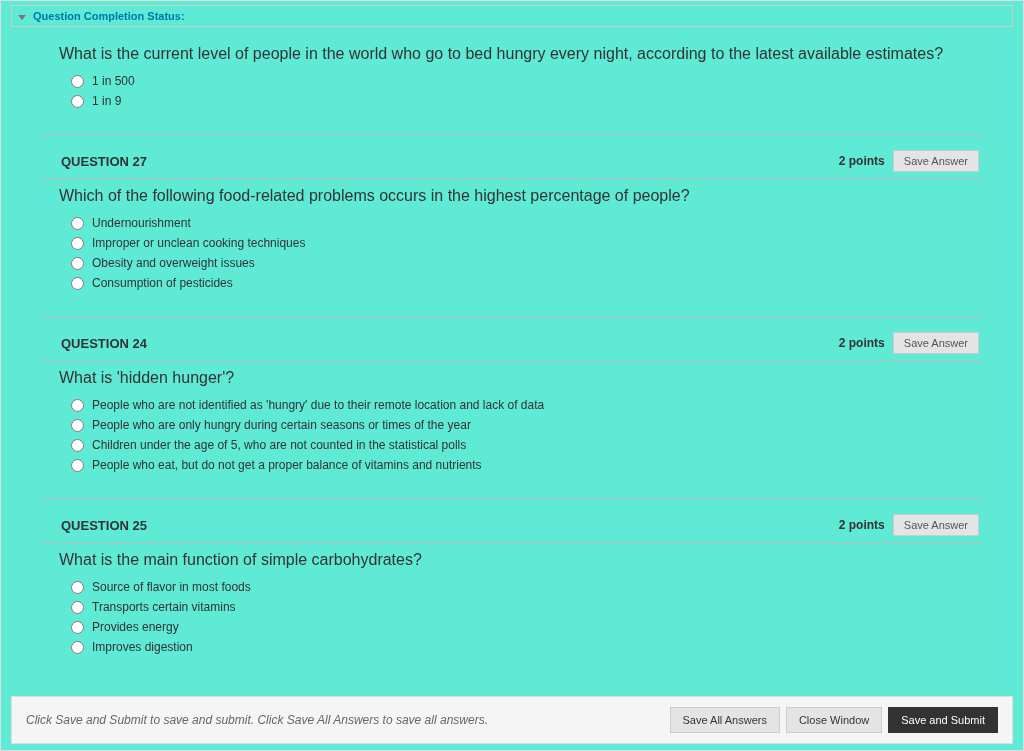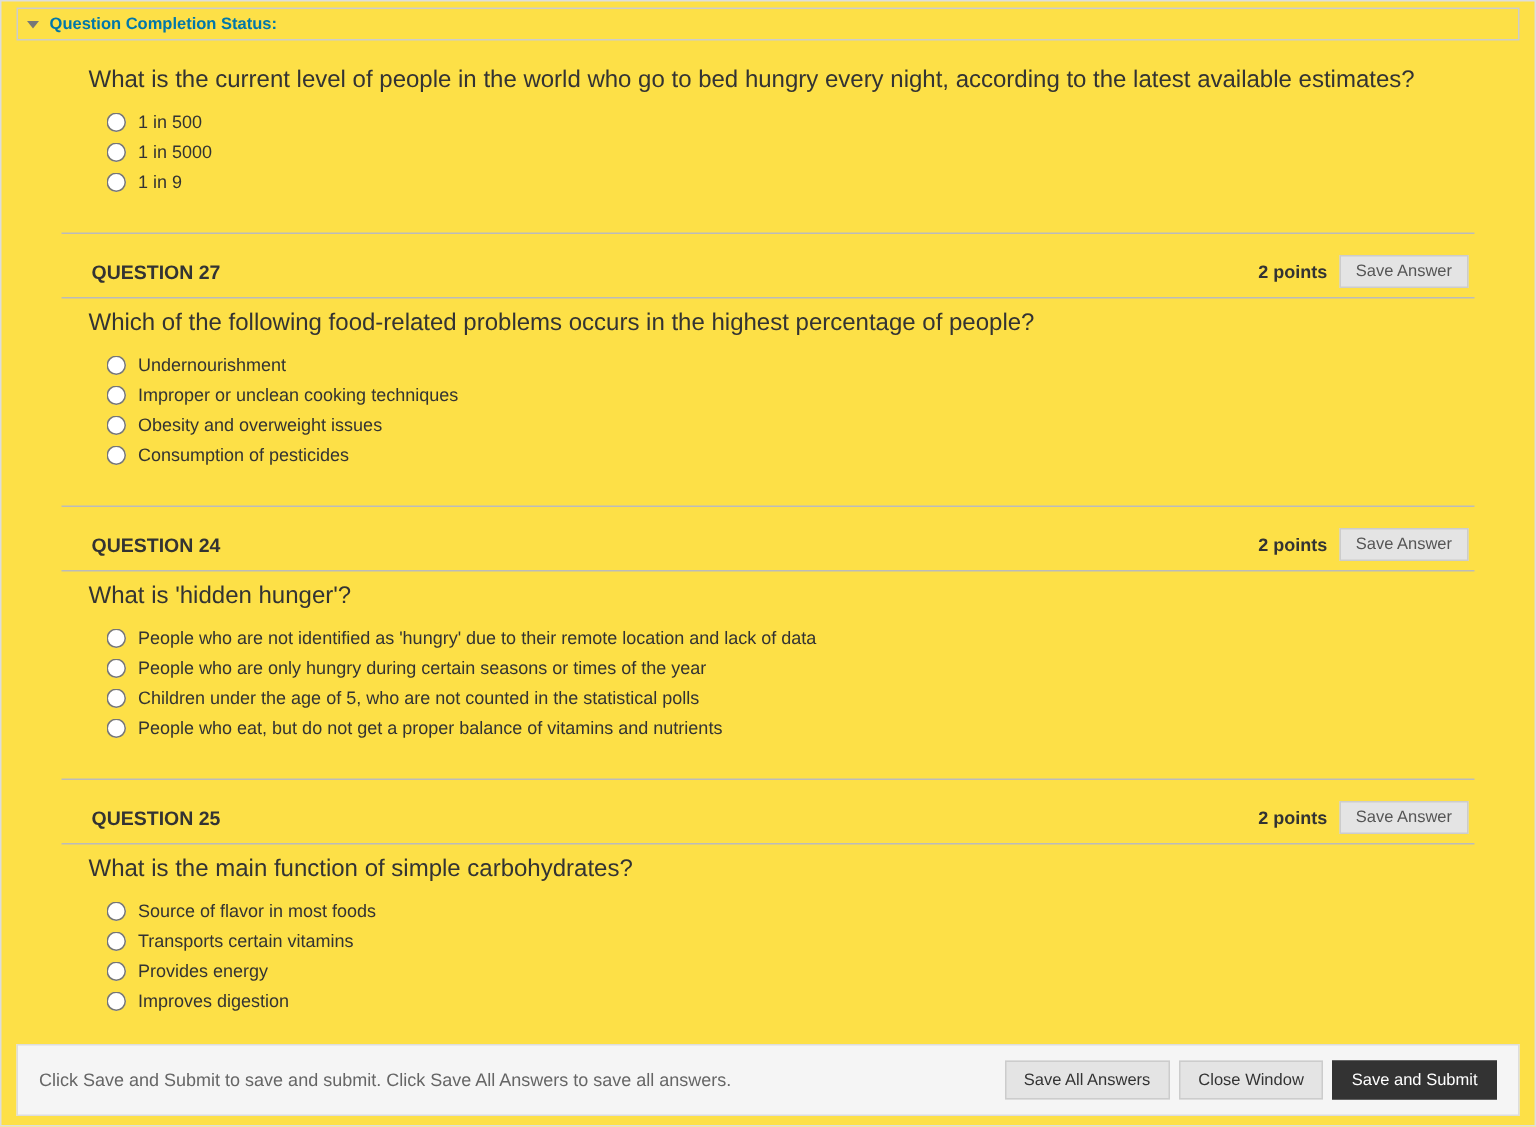--- a/index.html
+++ b/index.html
@@ -1,33 +1,33 @@
 <!DOCTYPE html>
 <html><head>
 <meta charset="utf-8">
 <style>
   * { box-sizing: border-box; margin: 0; padding: 0; }
   body { font-family: Arial, Helvetica, sans-serif; font-size: 12px; color: #333; background: #f8f8f8; }
-  .page-wrap { width: 1024px; height: 751px; background: #fde047; position: relative; overflow: hidden; border: 1px solid #ddd; }
+  .page-wrap { width: 1024px; height: 751px; background: #5eead4; position: relative; overflow: hidden; border: 1px solid #ddd; }
   .status-bar { border: 1px solid #ccc; margin: 4px 10px; padding: 4px 6px; color: #0077aa; font-size: 11px; font-weight: bold; }
   .status-bar .chev { display:inline-block; width:0;height:0;border-left:4px solid transparent;border-right:4px solid transparent;border-top:5px solid #777; vertical-align:middle;margin-right:4px; }
   .content { padding: 0 40px 0 40px; }
   .question-block { padding-top: 6px; }
   .question-text { padding: 8px 12px 8px 18px; font-size: 16px; color:#333; }
   .options { padding-left: 30px; padding-bottom: 14px; }
   .option-row { display:flex; align-items:center; padding: 3px 0; }
   .option-row input { margin-right: 8px; }
   .hr { border-top: 1px solid #bbb; margin: 10px 0 0 0; }
   .qheader { display:flex; justify-content:space-between; align-items:center; border-bottom:1px solid #bbb; padding: 8px 0 6px 0; }
   .qheader .qtitle { font-weight:bold; font-size:13px; padding-left: 20px; }
   .qheader .qright { display:flex; align-items:center; gap:8px; padding-right:4px; }
   .qheader .points { font-weight:bold; font-size:12px; }
   .save-ans-btn { background:#e4e4e4; border:1px solid #ccc; padding:4px 10px; font-size:11px; color:#555; cursor:pointer; }
   .footer-bar { position:absolute; bottom:0; left:0; right:0; border:1px solid #ddd; background:#f5f5f5; margin:6px 10px; padding:10px 14px; display:flex; justify-content:space-between; align-items:center; }
-  .footer-bar .footer-text { color:#666; font-size:12px; }
+  .footer-bar .footer-text { font-style:italic; color:#666; font-size:12px; }
   .footer-bar .footer-btns { display:flex; gap:6px; }
   .btn-gray { background:#e4e4e4; border:1px solid #ccc; padding:6px 12px; font-size:11px; color:#333; cursor:pointer; }
   .btn-dark { background:#333; color:#fff; border:1px solid #333; padding:6px 12px; font-size:11px; cursor:pointer; }
 </style>
 </head>
 <body>
 
 <div class="page-wrap">
 
   <div class="status-bar">
@@ -36,24 +36,20 @@
   </div>
 
   <div class="content">
 
     <div class="question-block">
       <div class="question-text">What is the current level of people in the world who go to bed hungry every night, according to the latest available estimates?</div>
       <div class="options">
         <div class="option-row">
           <input type="radio" name="q22" style="">
           <span>1 in 500</span>
-        </div>
-        <div class="option-row">
-          <input type="radio" name="q22" style="">
-          <span>1 in 5000</span>
         </div>
         <div class="option-row">
           <input type="radio" name="q22" style="">
           <span>1 in 9</span>
         </div>
       </div>
       <div class="hr"></div>
     </div>
 
     <div class="question-block">

